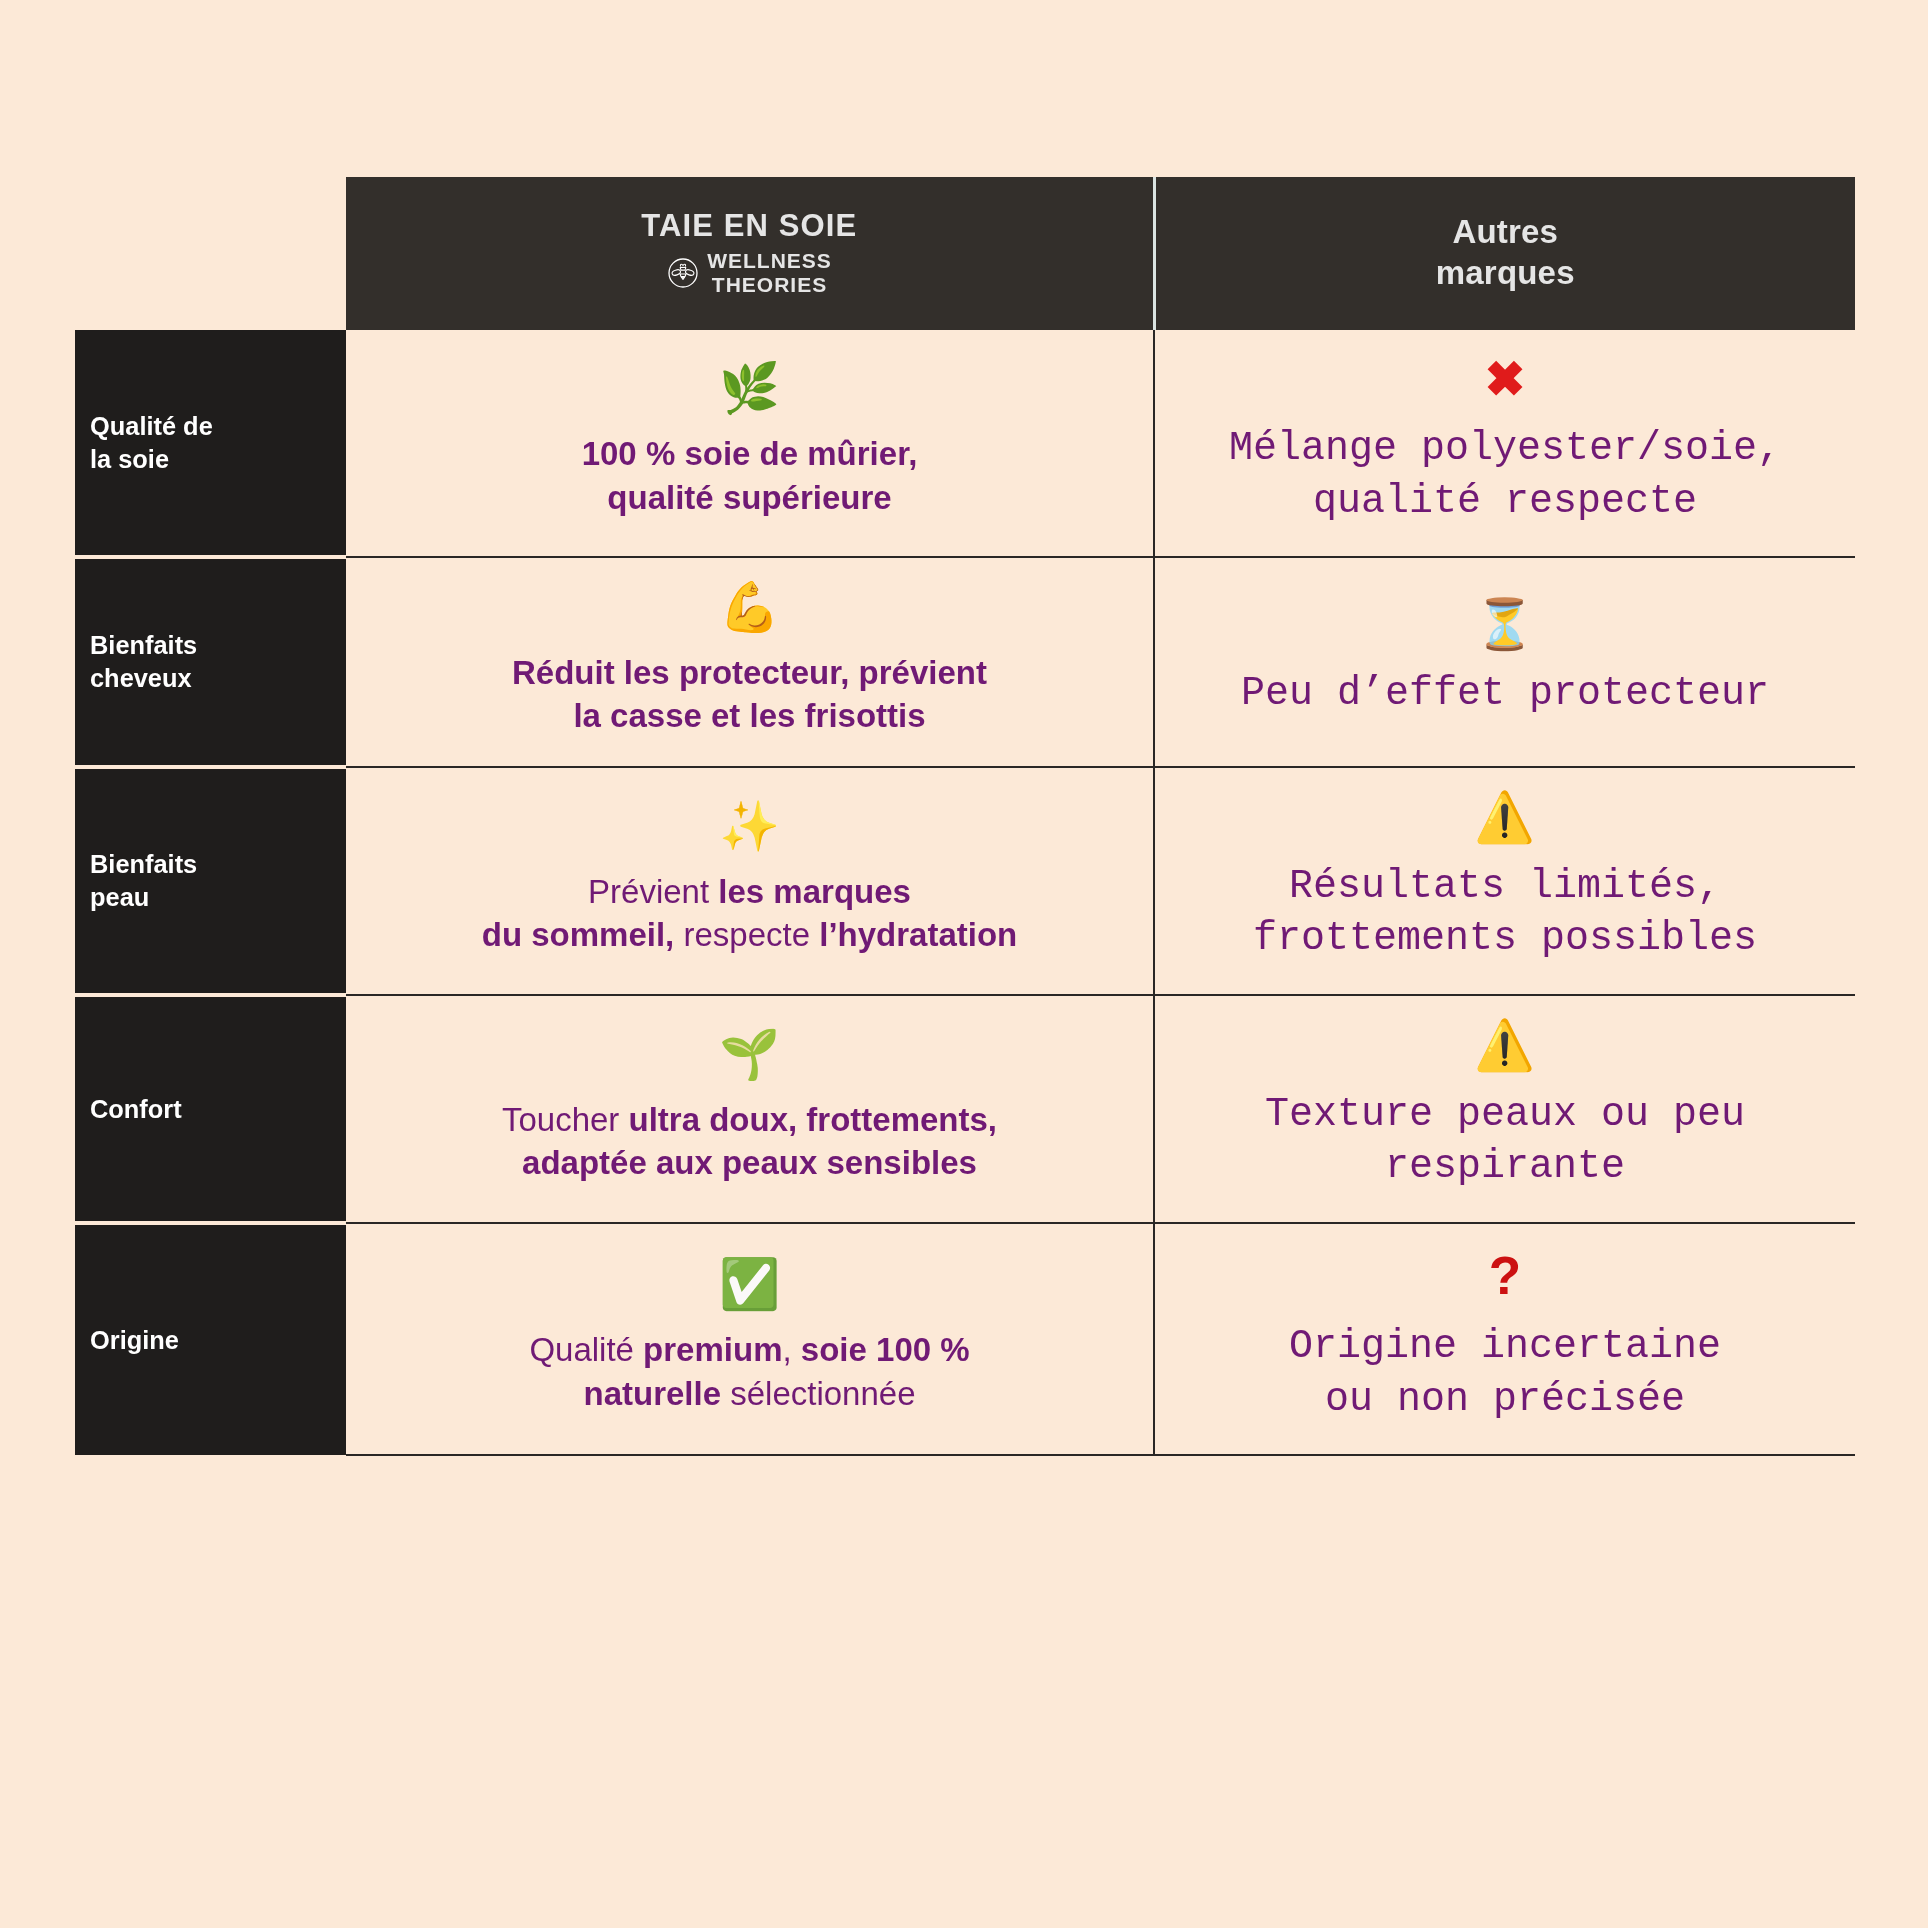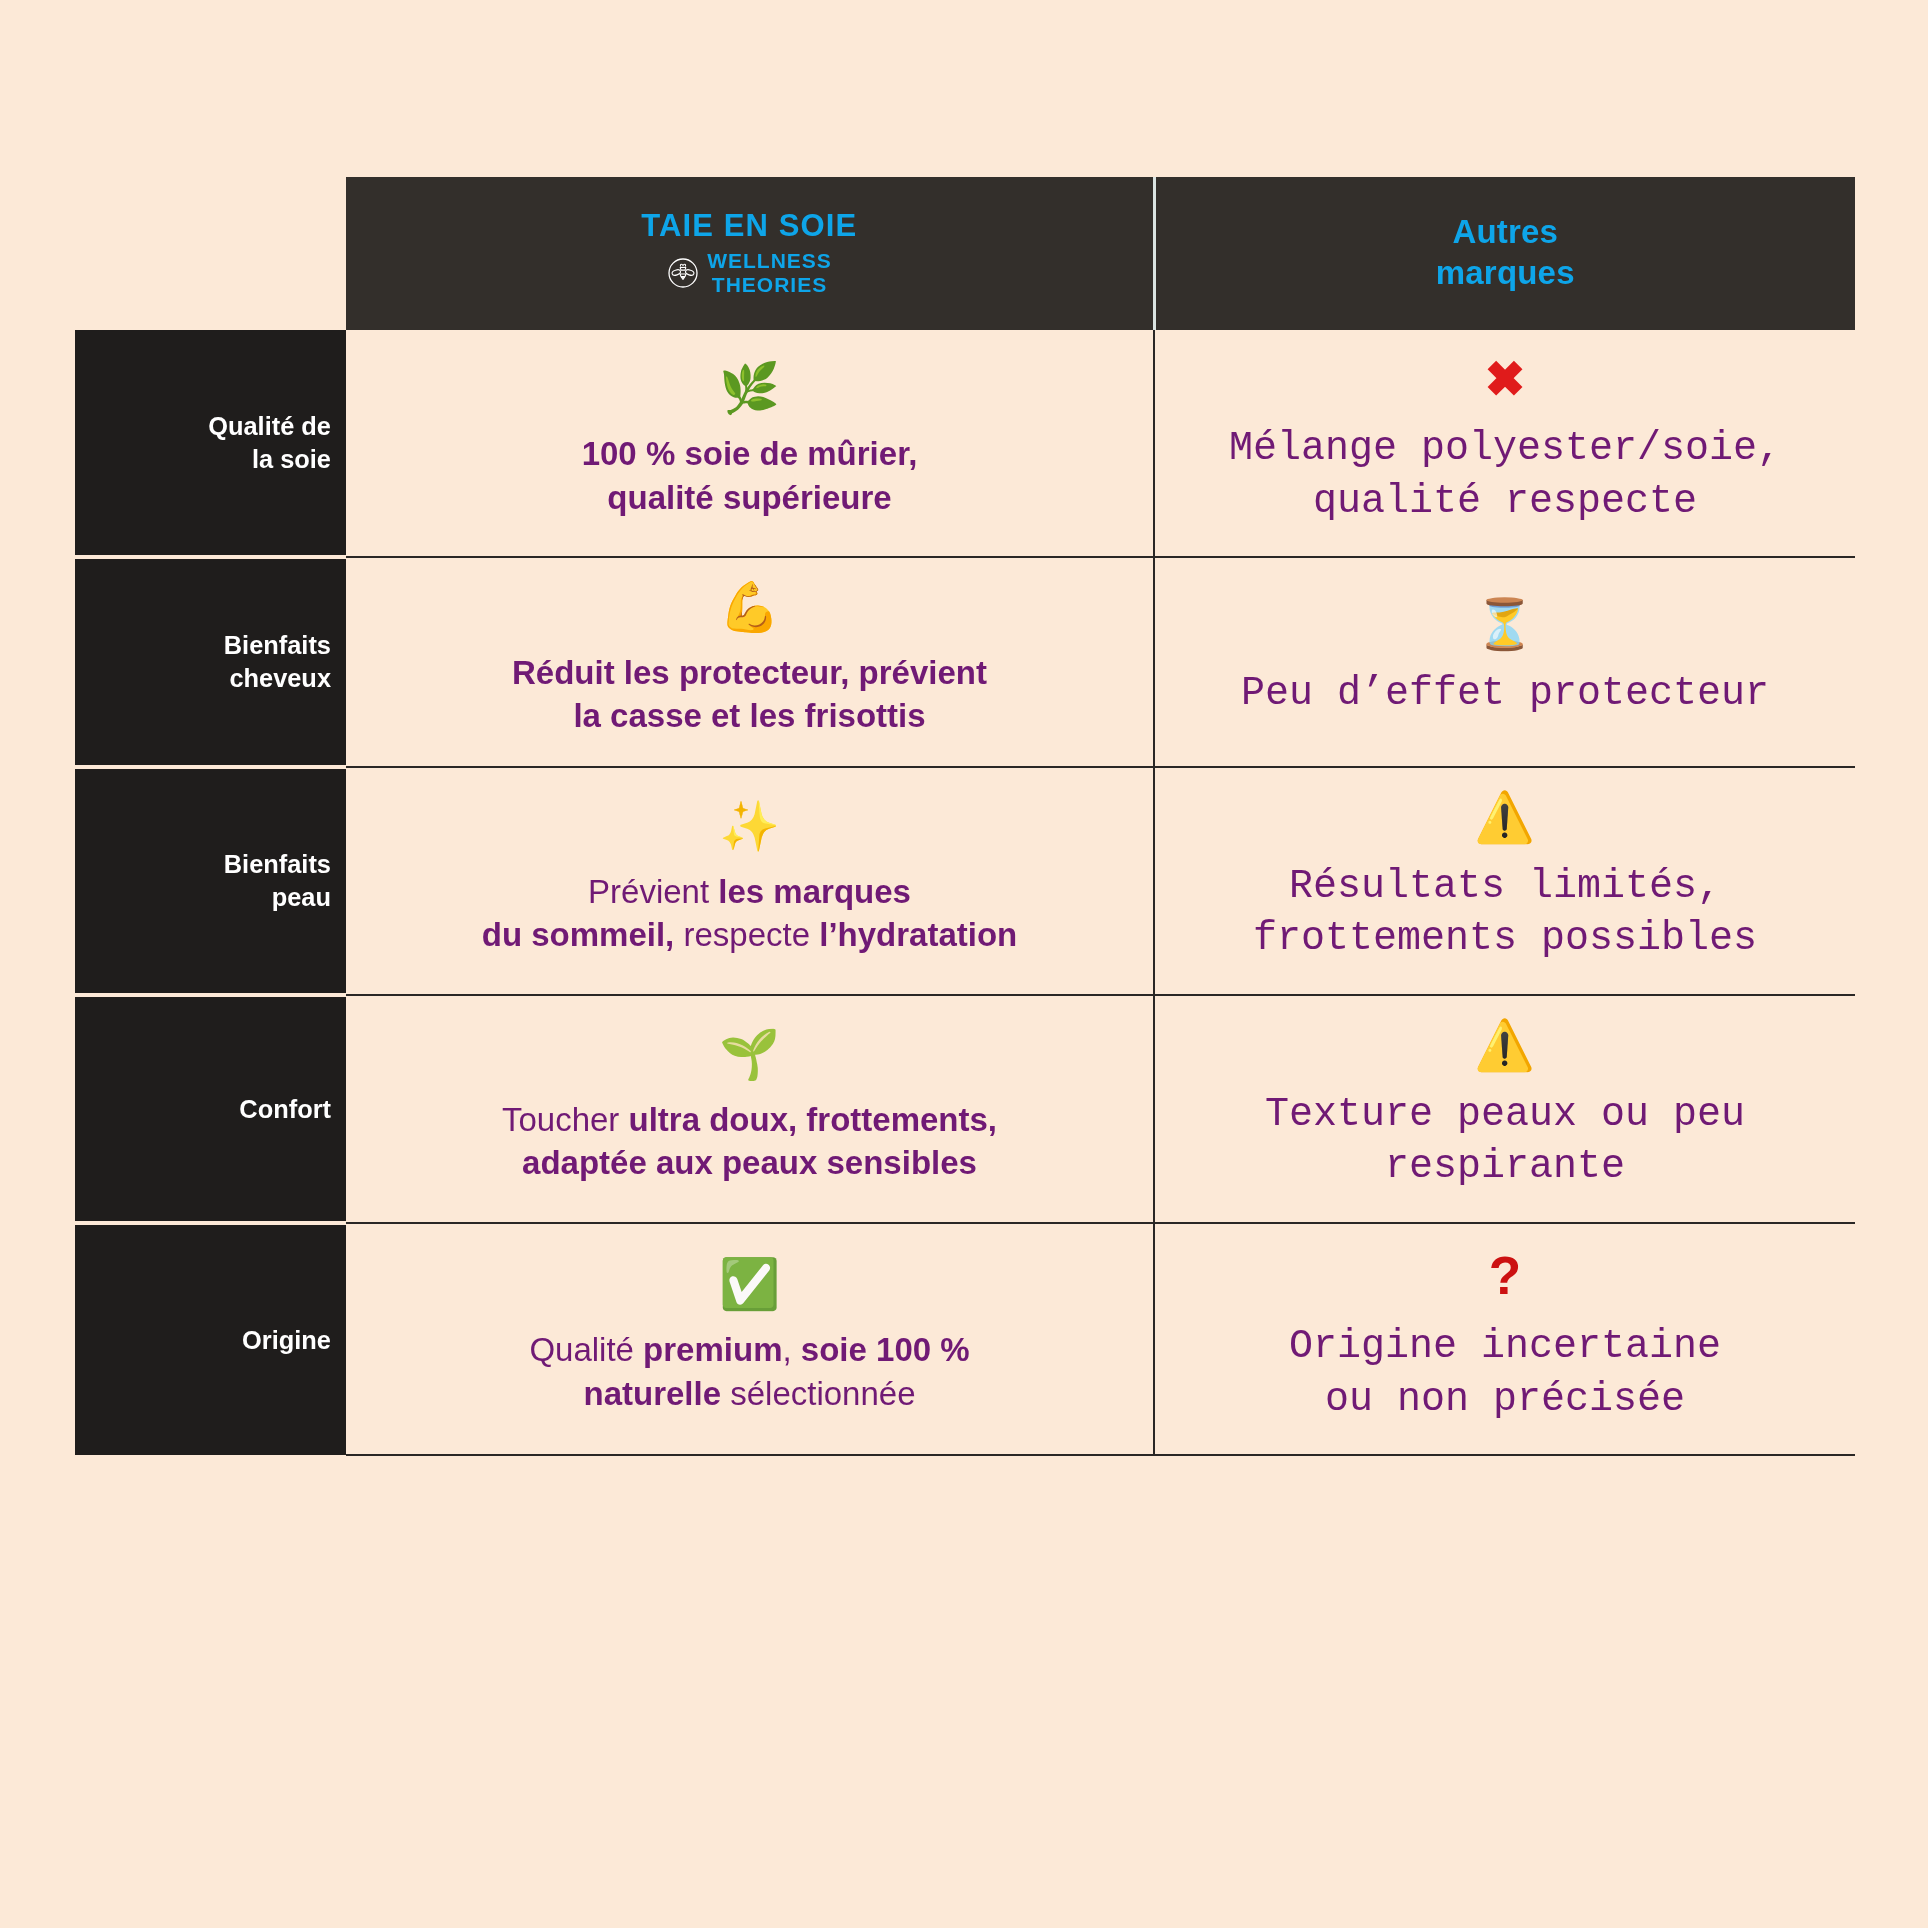--- a/index.html
+++ b/index.html
@@ -36,21 +36,21 @@
   col.col-others { width: 701px; }
 
   
   .hdr-spacer {
     background: #fce9d7;
     border: 0;
     padding: 0;
   }
   .hdr-cell {
     background: #332f2b;
-    color: #0ea5e9;
+    color: #e5e5e5;
     text-align: center;
     vertical-align: middle;
     padding: 32px 19px 34px 19px;
     height: 85px;
     box-sizing: border-box;
   }
   .hdr-cell.brand  { border-right: 3.8px solid #dbe4e2; }
 
   .brand-title {
     font-size: 31px;
@@ -83,21 +83,21 @@
     font-size: 33px;
     font-weight: 700;
     line-height: 1.22;
     letter-spacing: 0.2px;
   }
 
   
   .row-label {
     background: #1f1d1c;
     color: #ffffff;
-    text-align: right;
+    text-align: left;
     vertical-align: middle;
     font-size: 25.4px;
     font-weight: 700;
     line-height: 1.3;
     padding: 9.4px 15px;
     border-bottom: 4.7px solid #fce9d7;
     box-sizing: border-box;
   }
   tr.body-row:last-child .row-label { border-bottom: 0; }
 

